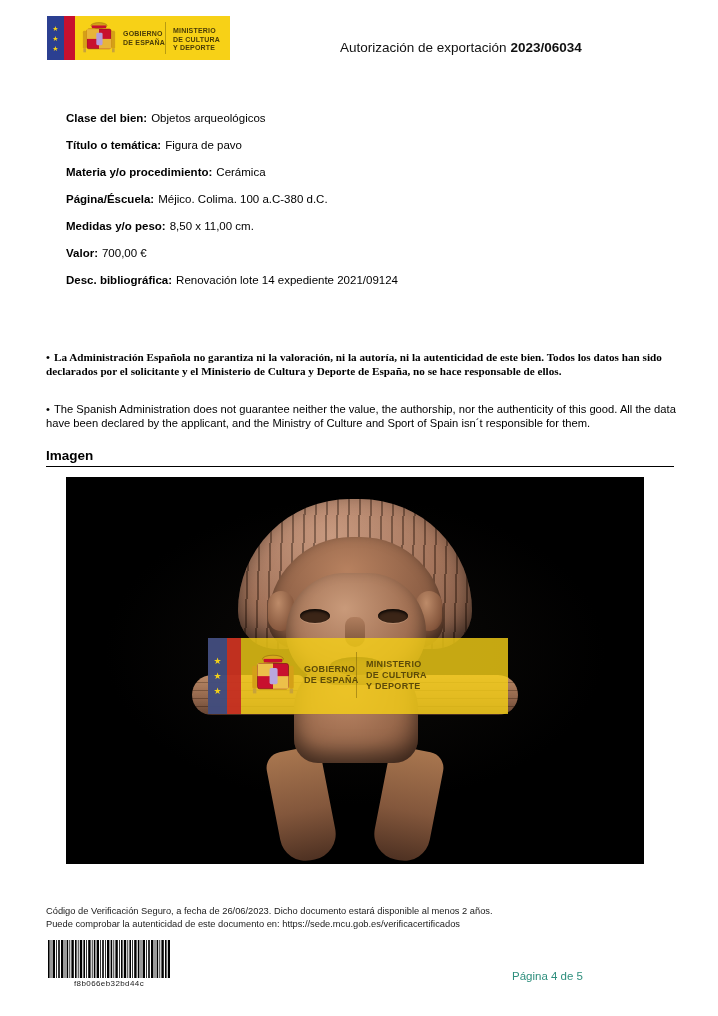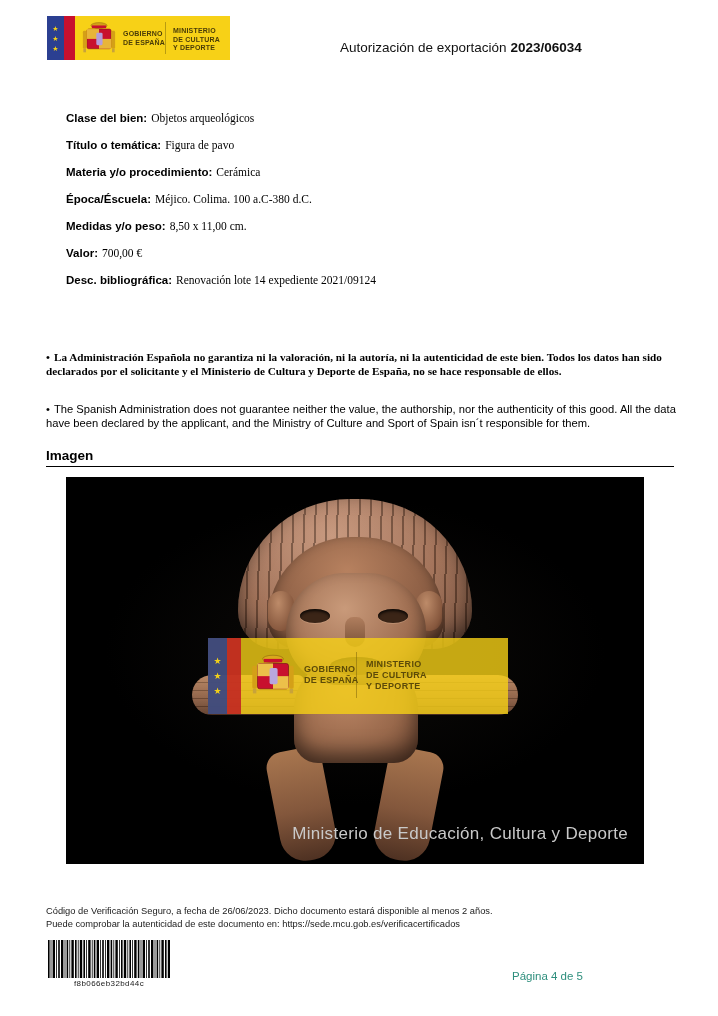--- a/index.html
+++ b/index.html
@@ -150,21 +150,20 @@
     margin-bottom: 13px;
     color: #000;
     white-space: nowrap;
   }
   .field-label {
     font-weight: bold;
   }
   .field-value {
     font-weight: normal;
     margin-left: 4px;
-    font-family: Liberation Serif, serif;
   }
 
   
   .disclaimer {
     position: absolute;
     left: 46px;
     width: 634px;
     font-size: 11.2px;
     line-height: 14.2px;
     color: #000;
@@ -488,21 +487,21 @@
     <div class="field-row">
       <span class="field-label">Clase del bien:</span><span class="field-value">Objetos arqueológicos</span>
     </div>
     <div class="field-row">
       <span class="field-label">Título o temática:</span><span class="field-value">Figura de pavo</span>
     </div>
     <div class="field-row">
       <span class="field-label">Materia y/o procedimiento:</span><span class="field-value">Cerámica</span>
     </div>
     <div class="field-row">
-      <span class="field-label">Época/Éscuela:</span><span class="field-value">Méjico. Colima. 100 a.C-380 d.C.</span>
+      <span class="field-label">Página/Éscuela:</span><span class="field-value">Méjico. Colima. 100 a.C-380 d.C.</span>
     </div>
     <div class="field-row">
       <span class="field-label">Medidas y/o peso:</span><span class="field-value">8,50 x 11,00 cm.</span>
     </div>
     <div class="field-row">
       <span class="field-label">Valor:</span><span class="field-value">700,00 €</span>
     </div>
     <div class="field-row">
       <span class="field-label">Desc. bibliográfica:</span><span class="field-value">Renovación lote 14 expediente 2021/09124</span>
     </div>
@@ -566,21 +565,20 @@
           <div>GOBIERNO</div>
           <div>DE ESPAÑA</div>
         </div>
         <div class="wm-min">
           <div>MINISTERIO</div>
           <div>DE CULTURA</div>
           <div>Y DEPORTE</div>
         </div>
       </div>
 
-      <div class="photo-caption">Ministerio de Educación, Cultura y Deporte</div>
     </div>
   </div>
 
   <div class="footer-text">
     <div>Código de Verificación Seguro, a fecha de 26/06/2023. Dicho documento estará disponible al menos 2 años.</div>
     <div>
       <span>Puede comprobar la autenticidad de este documento en:</span>
       <span>https://sede.mcu.gob.es/verificacertificados</span>
     </div>
   </div>

